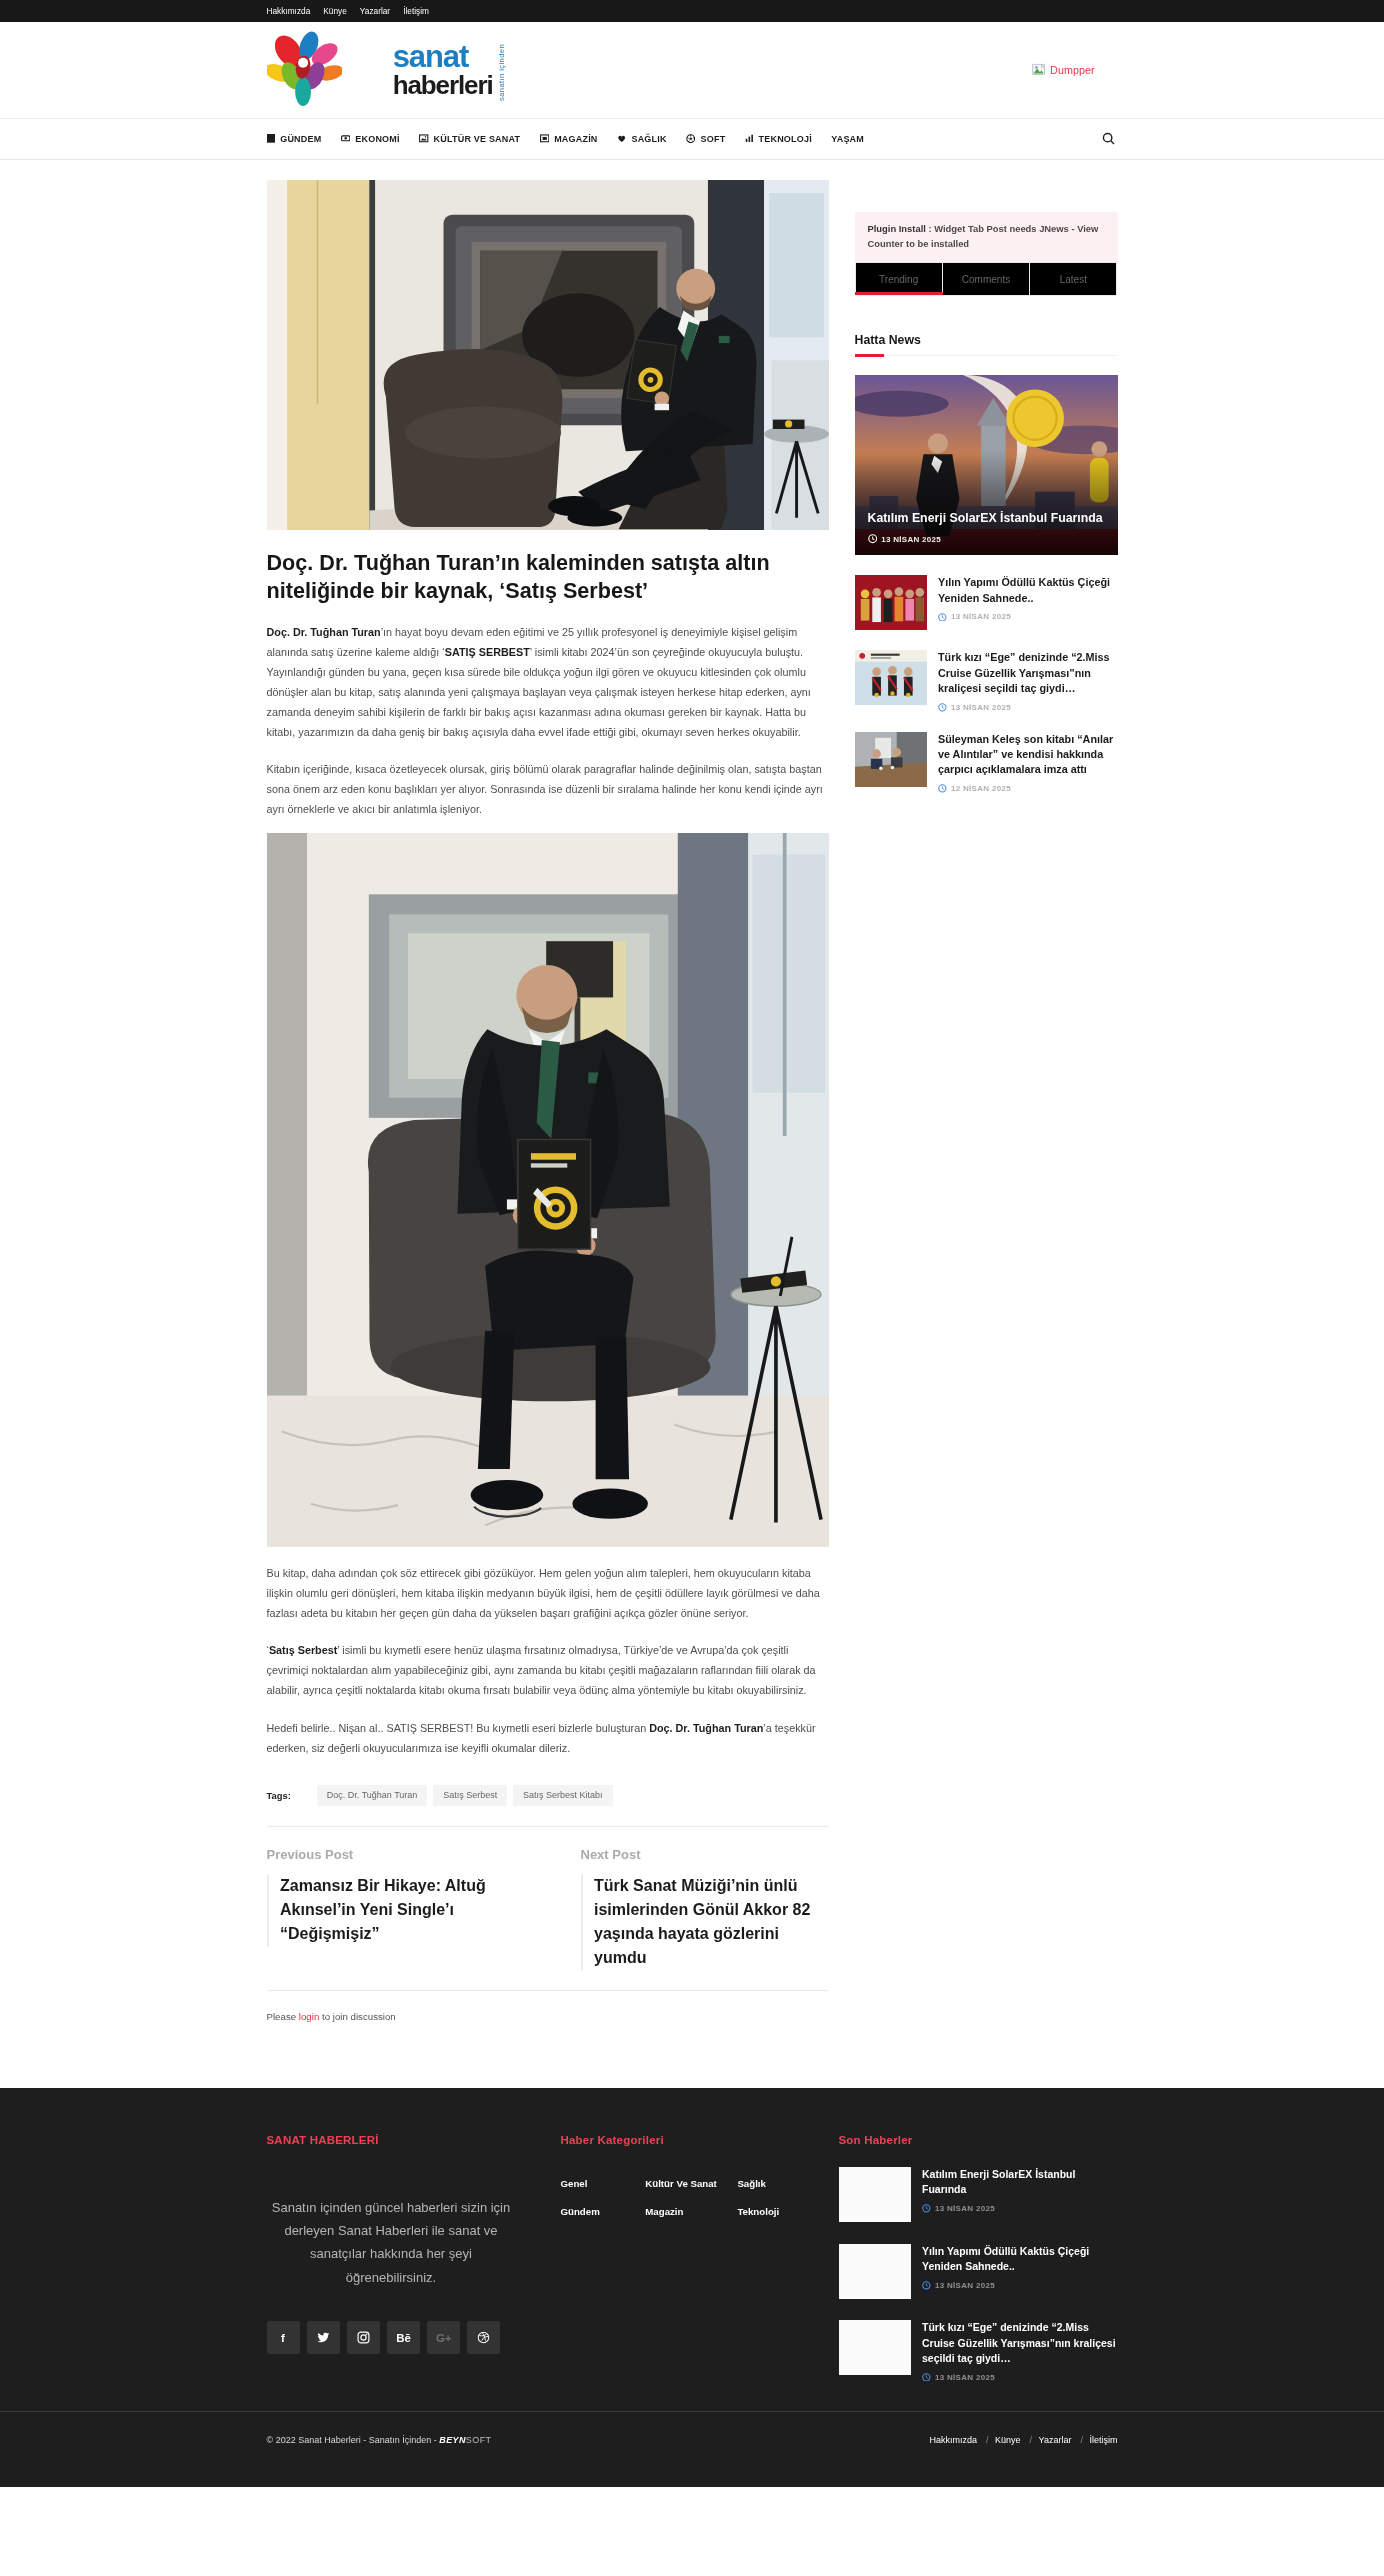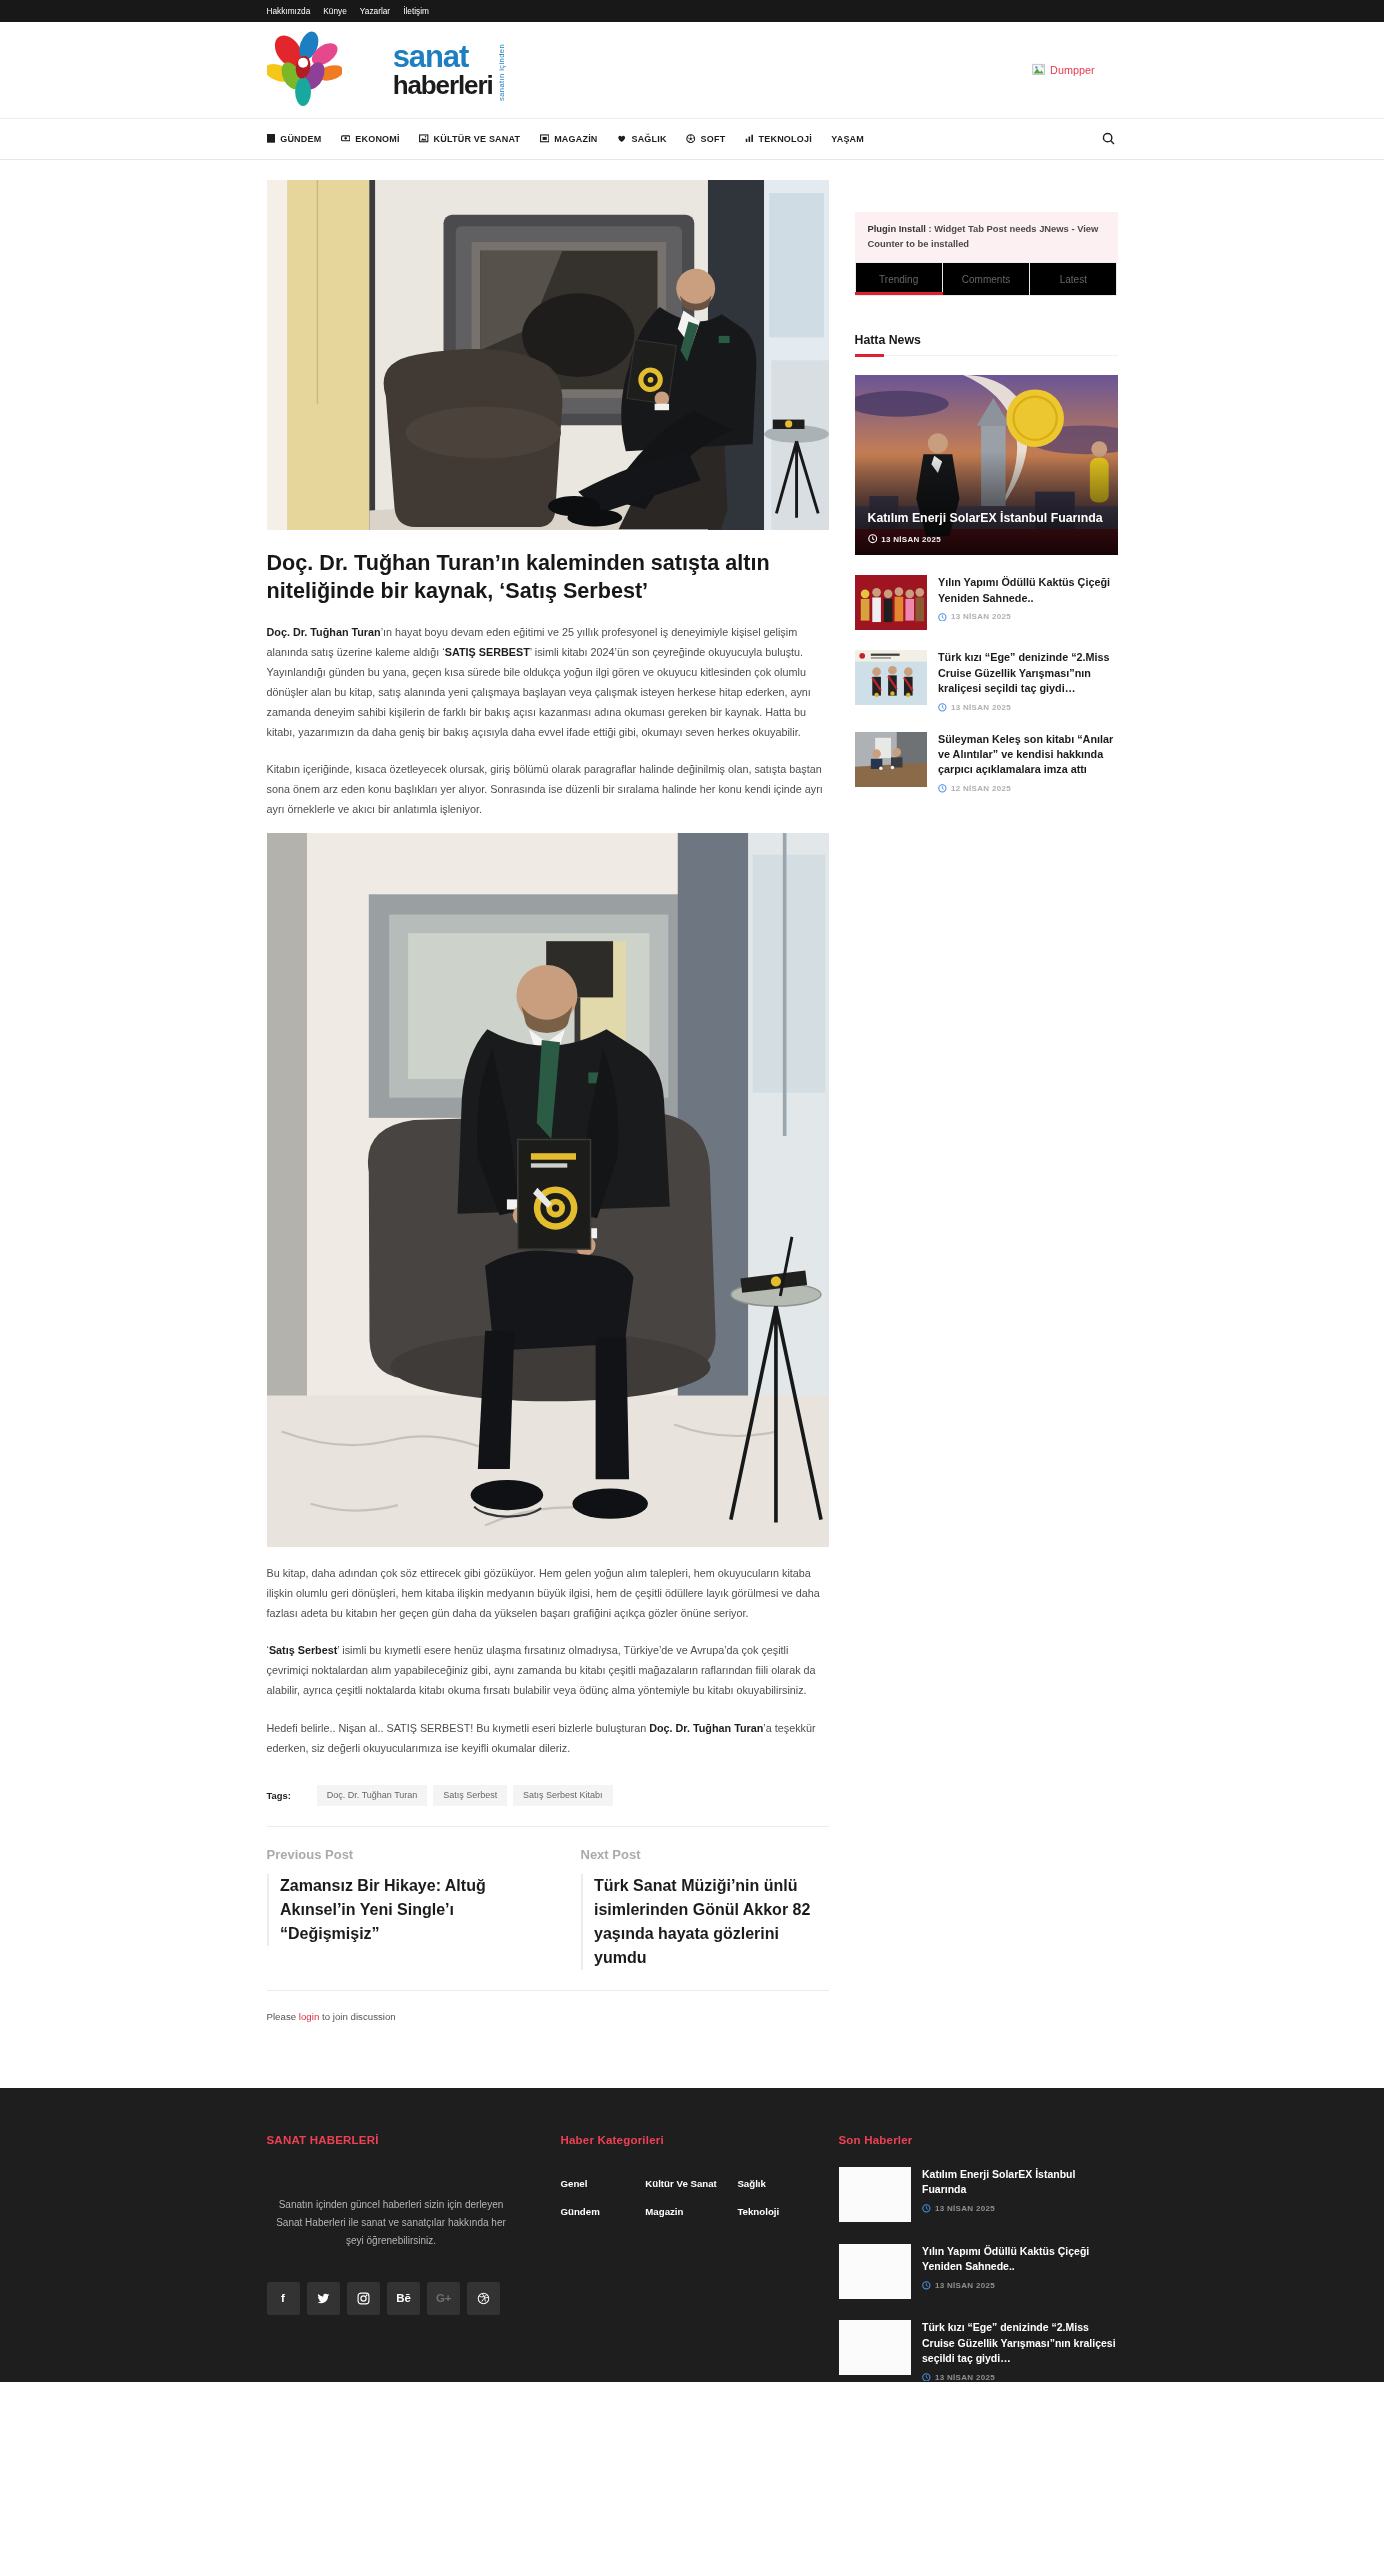--- a/index.html
+++ b/index.html
@@ -90,21 +90,21 @@
   .side-title { font-size:10.8px; font-weight:700; color:#1b1b1b; line-height:1.42; }
   .side-date { display:flex; align-items:center; color:#b0b0b0; font-size:8px; font-weight:700; margin-top:6.5px; letter-spacing:0.3px; }
 
   
   .footer { background:#1e1e1e; margin-top:33px; }
   .f-cols { display:flex; padding-top:46px; }
   .f-col1 { width:249px; }
   .f-col2 { width:310px; padding-left:45px; padding-right:14.4px; }
   .f-col3 { flex:1; padding-left:13px; }
   .f-title { color:#ef4155; font-size:11.5px; font-weight:700; letter-spacing:0.2px; }
-  .f-about { color:#b5b5b5; font-size:10px; line-height:1.8; text-align:center; margin-top:50px; }
+  .f-about { color:#b5b5b5; font-size:13px; line-height:1.8; text-align:center; margin-top:50px; }
   .social { display:flex; margin-top:32px; }
   .sbtn { width:33px; height:33px; background:#333; border-radius:2.2px; margin-right:7.2px; display:flex;
           align-items:center; justify-content:center; color:#fff; font-weight:700; font-size:11.5px; cursor:pointer; }
   .sbtn.dim { color:#6f6f6f; }
   .f-cats { display:grid; grid-template-columns:1.15fr 1.25fr 1fr; margin-top:24.5px; }
   .f-cats a { display:block; color:#fff; font-weight:700; font-size:9.7px; line-height:2.85; }
   .f-item { display:flex; margin-top:21.6px; cursor:pointer; }
   .f-thumb { width:72px; height:55px; background:#fbfbfb; margin-right:11.5px; flex:none; }
   .f-item-title { color:#fff; font-weight:700; font-size:10.5px; line-height:1.45; }
   .f-date { color:#8f8f8f; font-size:8px; font-weight:700; margin-top:6.5px; display:flex; align-items:center; letter-spacing:0.3px; }
@@ -618,14 +618,27 @@
                 <circle cx="6.5" cy="6.5" r="5.4" fill="none" stroke="#4a90e2" stroke-width="1.6"></circle>
                 <path d="M6.5 3.4 V6.7 L8.7 8" fill="none" stroke="#4a90e2" stroke-width="1.4"></path>
               </svg>
             <span>13 NİSAN 2025</span>
           </span>
         </span>
       </div>
     </div>
   </div>
 
+  <div class="f-bottom">
+    <div class="wrap">
+      <div class="copy">
+        <span>© 2022 Sanat Haberleri - Sanatın İçinden - </span><span class="bb">BEYN</span><span class="bl">SOFT</span>
+      </div>
+      <div class="f-links">
+        <a>Hakkımızda</a>
+        <a>Künye</a>
+        <a>Yazarlar</a>
+        <a>İletişim</a>
+      </div>
+    </div>
+  </div>
 </div>
 
 
 </body></html>

